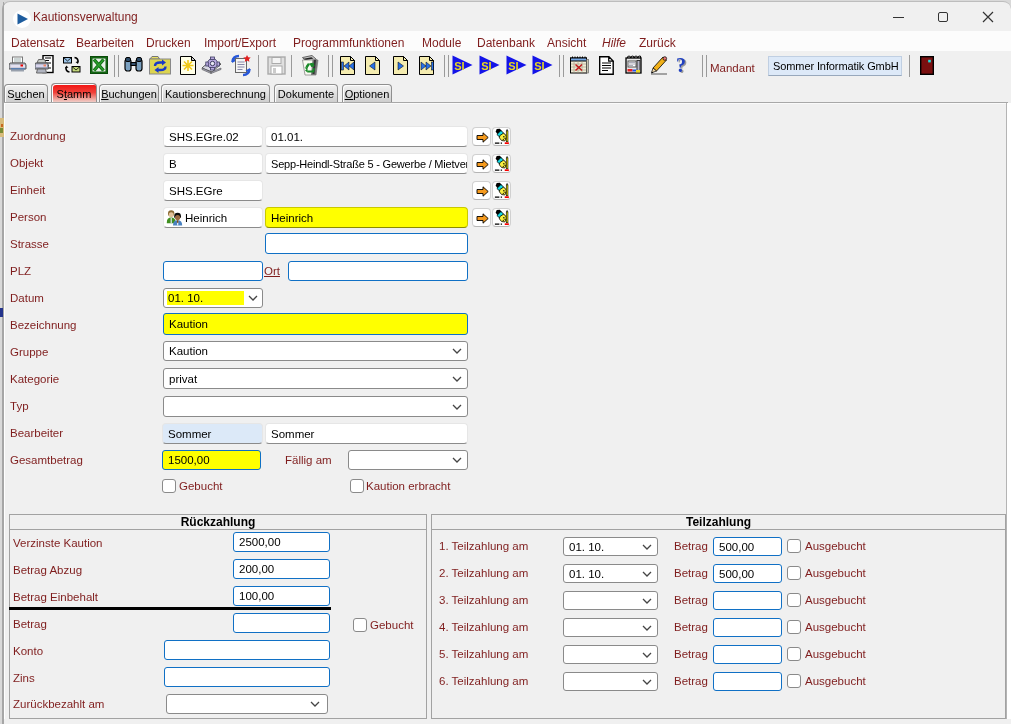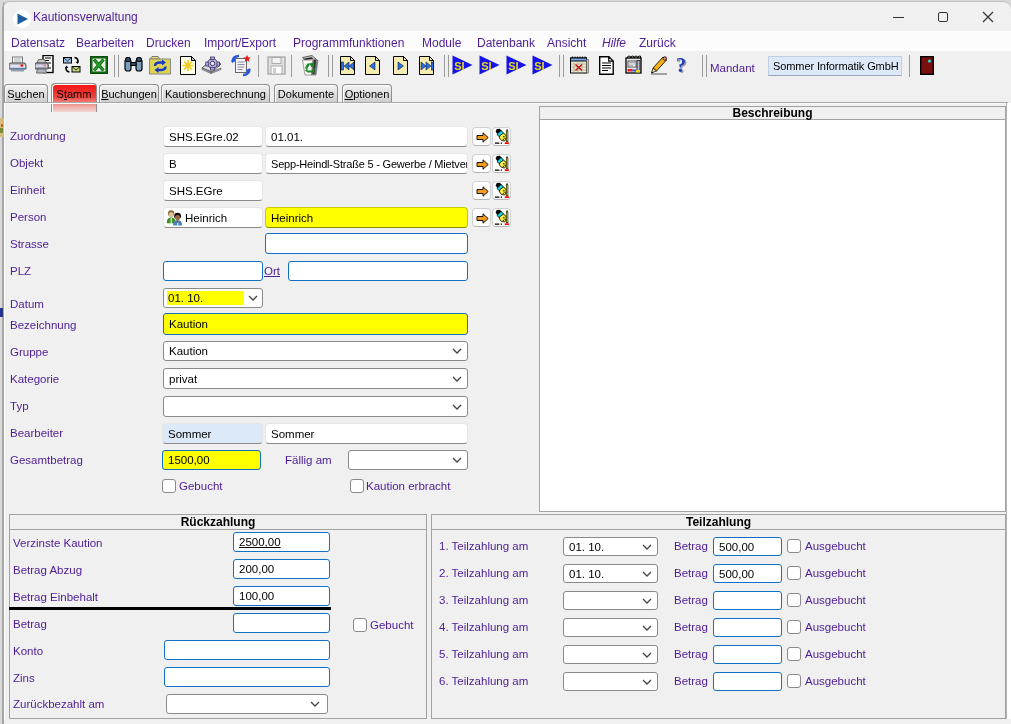--- a/index.html
+++ b/index.html
@@ -2,21 +2,21 @@
 <html><head>
 <meta charset="utf-8">
 <style>
 * { margin:0; padding:0; box-sizing:border-box; }
 html,body { width:1011px; height:724px; overflow:hidden; background:#d9d9d9; }
 body { font-family:"Liberation Sans", sans-serif; position:relative; }
 #win { position:absolute; left:2px; top:1px; width:1009px; height:723px;
   background:#f0f0f0; border-radius:8px 8px 0 0;
   border-left:1px solid #a6a6a6; border-top:1px solid #bdbdbd; }
 .abs { position:absolute; }
-.lb { position:absolute; font-size:11.5px; color:#4c1d95; white-space:nowrap; line-height:14px; }
+.lb { position:absolute; font-size:11.5px; color:#7f1d1d; white-space:nowrap; line-height:14px; }
 .fld { position:absolute; background:#fff; border:1px solid #e6e6e6; border-bottom:1px solid #8b8b8b;
   border-radius:4px; font-size:11.5px; color:#000; white-space:nowrap; overflow:hidden;
   display:flex; align-items:center; padding:0 5px; }
 .fldb { position:absolute; background:#fff; border:1px solid #1070c5; border-radius:3px;
   font-size:11.5px; color:#000; white-space:nowrap; overflow:hidden;
   display:flex; align-items:center; padding:0 5px; }
 .combo { position:absolute; background:#fff; border:1px solid #8a8a8a; border-radius:3px;
   font-size:11.5px; color:#000; white-space:nowrap; overflow:hidden;
   display:flex; align-items:center; padding:0 5px; }
 .chev { position:absolute; width:10px; height:6px; }
@@ -278,40 +278,40 @@
     <div class="sep1" style="left:448px;"></div>
 <div class="sep1" style="left:559px;"></div>
     <div class="sep1" style="left:563px;"></div>
 <div class="sep1" style="left:702px;"></div>
     <div class="sep1" style="left:706px;"></div>
 <div class="sep1" style="left:909px;"></div>
 <div class="lb" style="left:710px;top:61px;">Mandant</div>
 <div class="abs" style="left:768px;top:56px;width:134px;height:20px;background:#dde9f8;border:1px solid #c0cfe2;border-bottom-color:#98a8bc;font-size:11px;letter-spacing:-0.1px;line-height:18px;padding-left:4px;white-space:nowrap;">Sommer Informatik GmbH</div>
 
 <div class="tab" style="left:4px;width:44px;">S<u>u</u>chen</div>
-<div class="tab" style="left:51px;top:83px;height:29px;width:46px;line-height:20px;background:linear-gradient(#f31111 0%,#f0423a 45%,#eeaaa2 80%,#f2d8d4 100%);">S<u>t</u>amm</div>
+<div class="tab" style="left:51px;top:83px;height:20px;width:46px;line-height:20px;background:linear-gradient(#f31111 0%,#f0423a 45%,#eeaaa2 80%,#f2d8d4 100%);">S<u>t</u>amm</div>
 <div class="tab" style="left:99px;width:60px;"><u>B</u>uchungen</div>
 <div class="tab" style="left:161px;width:109px;">Kautionsberechnung</div>
 <div class="tab" style="left:274px;width:64px;">Dokumente</div>
 <div class="tab" style="left:342px;width:50px;"><u>O</u>ptionen</div>
 <div class="abs" style="left:3px;top:102px;width:1005px;height:1px;background:#a8a8a8;"></div>
 <div class="abs" style="left:3px;top:103px;width:1005px;height:1px;background:#fafafa;"></div>
 
 <div class="abs" style="left:1006px;top:103px;width:1px;height:616px;background:#b4b4b4;"></div>
 <div class="abs" style="left:1007px;top:103px;width:4px;height:616px;background:#fff;"></div>
 <div class="abs" style="left:3px;top:2px;width:1px;height:722px;background:#a6a6a6;"></div>
 <div class="abs" style="left:4px;top:103px;width:1px;height:616px;background:#ffffff;"></div>
 
 <div class="lb" style="left:10px;top:129px;">Zuordnung</div>
 <div class="lb" style="left:10px;top:156px;">Objekt</div>
 <div class="lb" style="left:10px;top:183px;">Einheit</div>
 <div class="lb" style="left:10px;top:210px;">Person</div>
 <div class="lb" style="left:10px;top:237px;">Strasse</div>
 <div class="lb" style="left:10px;top:264px;">PLZ</div>
-<div class="lb" style="left:10px;top:297px;">Datum</div>
+<div class="lb" style="left:10px;top:291px;">Datum</div>
 <div class="lb" style="left:10px;top:318px;">Bezeichnung</div>
 <div class="lb" style="left:10px;top:345px;">Gruppe</div>
 <div class="lb" style="left:10px;top:372px;">Kategorie</div>
 <div class="lb" style="left:10px;top:399px;">Typ</div>
 <div class="lb" style="left:10px;top:426px;">Bearbeiter</div>
 <div class="lb" style="left:10px;top:453px;">Gesamtbetrag</div>
 
 <div class="fld" style="left:163px;top:126px;width:100px;height:21px;">SHS.EGre.02</div>
 <div class="fld" style="left:265px;top:126px;width:203px;height:21px;">01.01.</div>
 <div class="fld" style="left:163px;top:153px;width:100px;height:21px;">B</div>
@@ -443,29 +443,26 @@
           <circle cx="12.4" cy="11.4" r="0.8" fill="#000"></circle>
           <circle cx="10.4" cy="12.6" r="0.7" fill="#000"></circle>
           <polygon points="13.6,3.2 15.6,3.2 14.6,0.8" fill="#000"></polygon>
           <rect x="13.7" y="3.2" width="1.9" height="12.3" fill="#f8ec00" stroke="#000" stroke-width="0.7"></rect>
           <rect x="12" y="16" width="4.6" height="1.9" fill="#f80000"></rect>
           <path d="M1 16.9 L10 16.9" stroke="#000" stroke-width="1.5" stroke-dasharray="5 1.5 1.5 1.5"></path>
         </svg>
       </div>
     </div>
 
-<div class="panel" style="left:539px;top:106px;width:467px;height:406px;background:#fff;">
-  <div class="phead" style="height:14px;line-height:13px;">Beschreibung</div>
-</div>
 
 <div class="panel" style="left:9px;top:514px;width:418px;height:205px;background:#f0f0f0;">
   <div class="phead">Rückzahlung</div>
 </div>
 <div class="lb" style="left:13px;top:536px;">Verzinste Kaution</div>
-<div class="fldb" style="left:233px;top:532px;width:97px;height:20px;text-decoration:underline;">2500,00</div>
+<div class="fldb" style="left:233px;top:532px;width:97px;height:20px;">2500,00</div>
 <div class="lb" style="left:13px;top:563px;">Betrag Abzug</div>
 <div class="fldb" style="left:233px;top:559px;width:97px;height:20px;">200,00</div>
 <div class="lb" style="left:13px;top:590px;">Betrag Einbehalt</div>
 <div class="fldb" style="left:233px;top:586px;width:97px;height:20px;">100,00</div>
 <div class="abs" style="left:9px;top:607px;width:322px;height:2.5px;background:#000;"></div>
 <div class="lb" style="left:13px;top:617px;">Betrag</div>
 <div class="fldb" style="left:233px;top:613px;width:97px;height:20px;"></div>
 <div class="cb" style="left:353px;top:618px;"></div>
 <div class="lb" style="left:370px;top:618px;">Gebucht</div>
 <div class="lb" style="left:13px;top:644px;">Konto</div>

